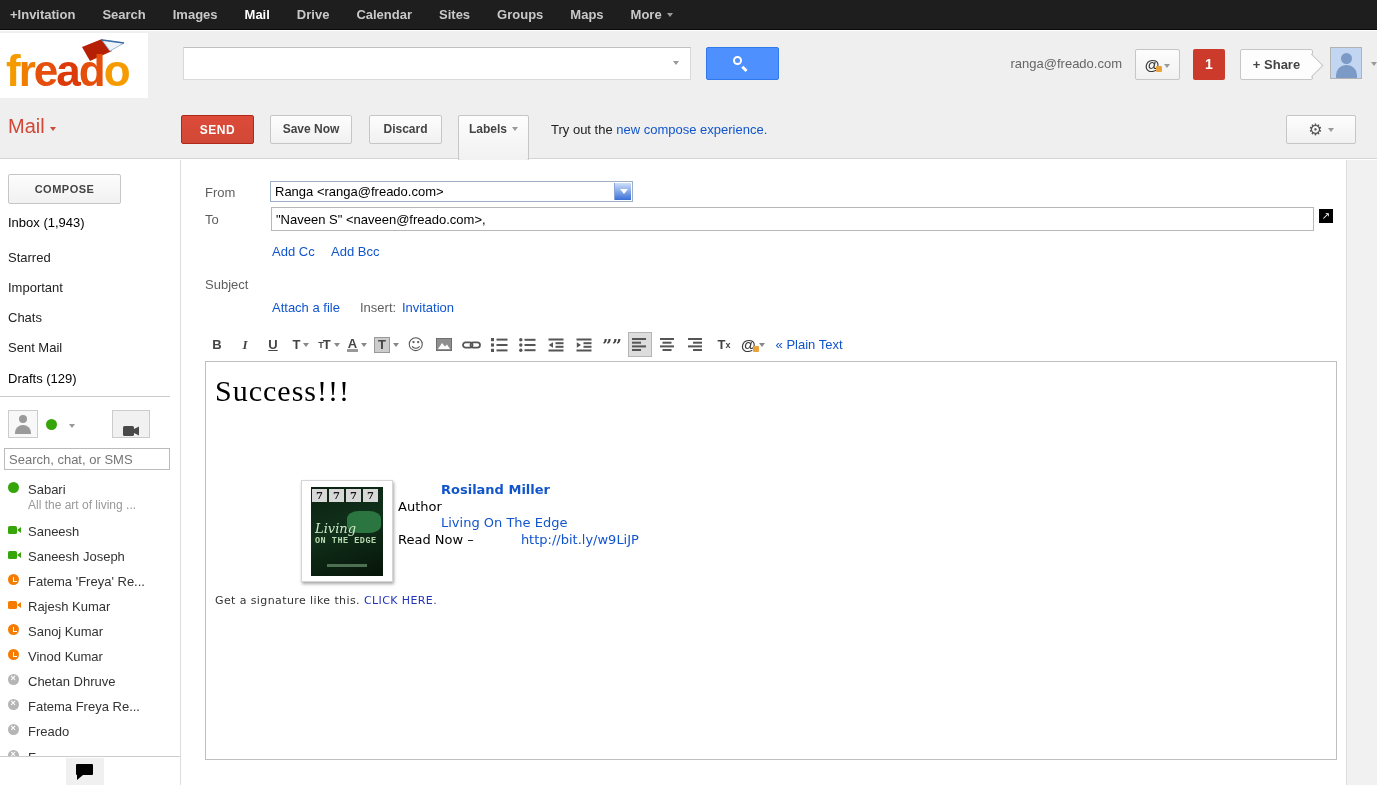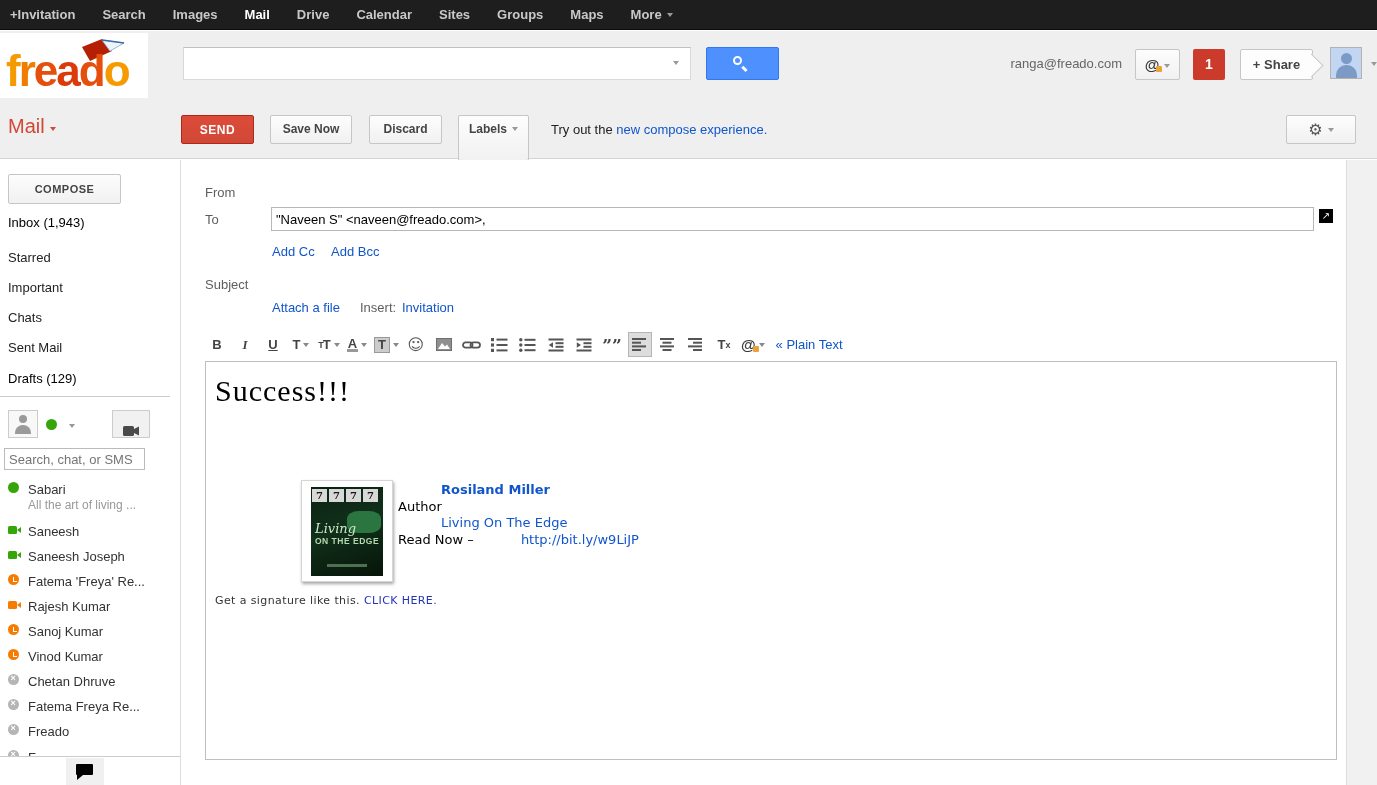--- a/index.html
+++ b/index.html
@@ -66,21 +66,21 @@
   .compose-btn { position:absolute; left:8px; top:14px; width:113px; height:30px; font-size:11px; letter-spacing:.5px; line-height:28px; }
   .folder { position:absolute; left:8px; font-size:13px; color:#222; cursor:pointer; white-space:nowrap; }
   .folder.bold { font-weight:normal; color:#000; }
   .side-div1 { position:absolute; left:0; top:236px; width:170px; height:1px; background:#ccc; }
   .chat-avatar-btn { position:absolute; left:8px; top:250px; width:30px; height:28px; background:#f8f8f8; border:1px solid #ccc; cursor:pointer; }
   .chat-avatar-btn .person::before { width:8px; height:8px; margin-left:-4px; top:4px; background:#9a9a9a; }
   .chat-avatar-btn .person::after { width:16px; height:9px; margin-left:-8px; top:14px; background:#9a9a9a; }
   .presence-dot { position:absolute; left:46px; top:259px; width:11px; height:11px; background:#36a50a; border-radius:50%; cursor:pointer; }
   .presence-car { position:absolute; left:64px; top:264px; }
   .chat-new-btn { position:absolute; left:112px; top:250px; width:38px; height:28px; background:#f1f1f1; border:1px solid #ccc; cursor:pointer; text-align:center; }
-  .chat-search { position:absolute; left:4px; top:288px; width:141px; height:22px; border:1px solid #bbb; font-size:13px; color:#999; padding:0 4px; }
+  .chat-search { position:absolute; left:4px; top:288px; width:166px; height:22px; border:1px solid #bbb; font-size:13px; color:#999; padding:0 4px; }
   .contacts { position:absolute; left:0; top:314px; width:180px; height:283px; overflow:hidden; }
   .contact { position:absolute; left:8px; height:18px; cursor:pointer; white-space:nowrap; }
   .cname { font-size:13px; color:#333; margin-left:20px; }
   .csub { position:absolute; left:28px; font-size:12px; color:#999; white-space:nowrap; }
   .st { position:absolute; left:0; top:2px; width:13px; height:13px; display:inline-block; }
   .st[data-status="available"]::before { content:""; position:absolute; left:0; top:0; width:11px; height:11px; background:#36a50a; border-radius:50%; }
   .st[data-status="video"]::before, .st[data-status="video-idle"]::before { content:""; position:absolute; left:0; top:2px; width:9px; height:8px; background:#36a50a; border-radius:1.5px; }
   .st[data-status="video"]::after, .st[data-status="video-idle"]::after { content:""; position:absolute; left:9px; top:2.5px;
     border-right:4px solid #36a50a; border-top:3.5px solid transparent; border-bottom:3.5px solid transparent; }
   .st[data-status="video-idle"]::before { background:#f57c00; }
@@ -135,21 +135,21 @@
   .sig { position:absolute; left:95px; top:118px; }
   .cover { position:absolute; left:0; top:0; width:92px; height:102px; background:#fff; border:1px solid #d5d5d5;
     box-shadow:1px 2px 3px rgba(0,0,0,.35); }
   .cover-in { position:absolute; left:9px; top:6px; width:72px; height:89px; overflow:hidden;
     background:linear-gradient(160deg,#0c2212 0%, #10301a 45%, #071409 100%); }
   .cover-strip { position:absolute; left:1px; top:2px; display:flex; gap:2px; }
   .cover-strip span { width:15px; height:13px; background:#d8d8d8; color:#141414; font-weight:bold; font-size:10px;
     text-align:center; line-height:13px; font-family:"DejaVu Serif", serif; }
   .cover-blob { position:absolute; right:2px; top:24px; width:34px; height:22px; background:#2f7d46; border-radius:35%; opacity:.9; }
   .cover-t1 { position:absolute; left:4px; top:34px; font-family:"DejaVu Serif", serif; font-style:italic; font-size:13px; color:#cfe8c8; }
-  .cover-t2 { position:absolute; left:4px; top:49px; font-family:Liberation Sans, sans-serif; font-size:8.5px; font-weight:bold; color:#b5d8ae; letter-spacing:.5px; text-transform:uppercase; }
+  .cover-t2 { position:absolute; left:4px; top:49px; font-family:Liberation Mono, monospace; font-size:8.5px; font-weight:bold; color:#b5d8ae; letter-spacing:.5px; text-transform:uppercase; }
   .cover-bar { position:absolute; left:16px; bottom:9px; width:40px; height:3px; background:#4d6f52; }
   .sig-text { position:absolute; left:97px; top:2px; font-family:"DejaVu Sans", sans-serif; font-size:13px; line-height:16.5px; white-space:nowrap; }
   .sig-text a { color:#1155cc;margin-left:43px; }
   .sig-bold { font-weight:bold; }
   .sig-footer { position:absolute; left:9px; top:232px; font-family:"DejaVu Sans", sans-serif; font-size:11px; color:#333; letter-spacing:.4px; }
   .sig-footer a { color:#2233bb; text-transform:uppercase; }
 </style>
 </head>
 <body>
 
@@ -242,20 +242,21 @@
     <div class="side-div2"></div>
     <div class="bubble-btn">
         <span class="bubble"></span>
       </div>
   </div>
 
   <div class="main">
     <div class="gutter"></div>
 
     <div class="flabel" style="left:24px; top:25px">From</div>
+    <div class="sel"><span>Ranga &lt;ranga@freado.com&gt;</span><span class="sel-arrow"></span></div>
 
     <div class="flabel" style="left:24px; top:52px">To</div>
     <input class="tin" style="left: 90px; top: 47px; width: 1043px; height: 24px;" value="&quot;Naveen S&quot; &lt;naveen@freado.com&gt;,">
     <div class="popout">↗</div>
 
     <a class="lnk small-lnk" style="left:91px; top:84px">Add Cc</a>
     <a class="lnk small-lnk" style="left:150px; top:84px">Add Bcc</a>
 
     <div class="flabel" style="left:24px; top:117px">Subject</div>
 

